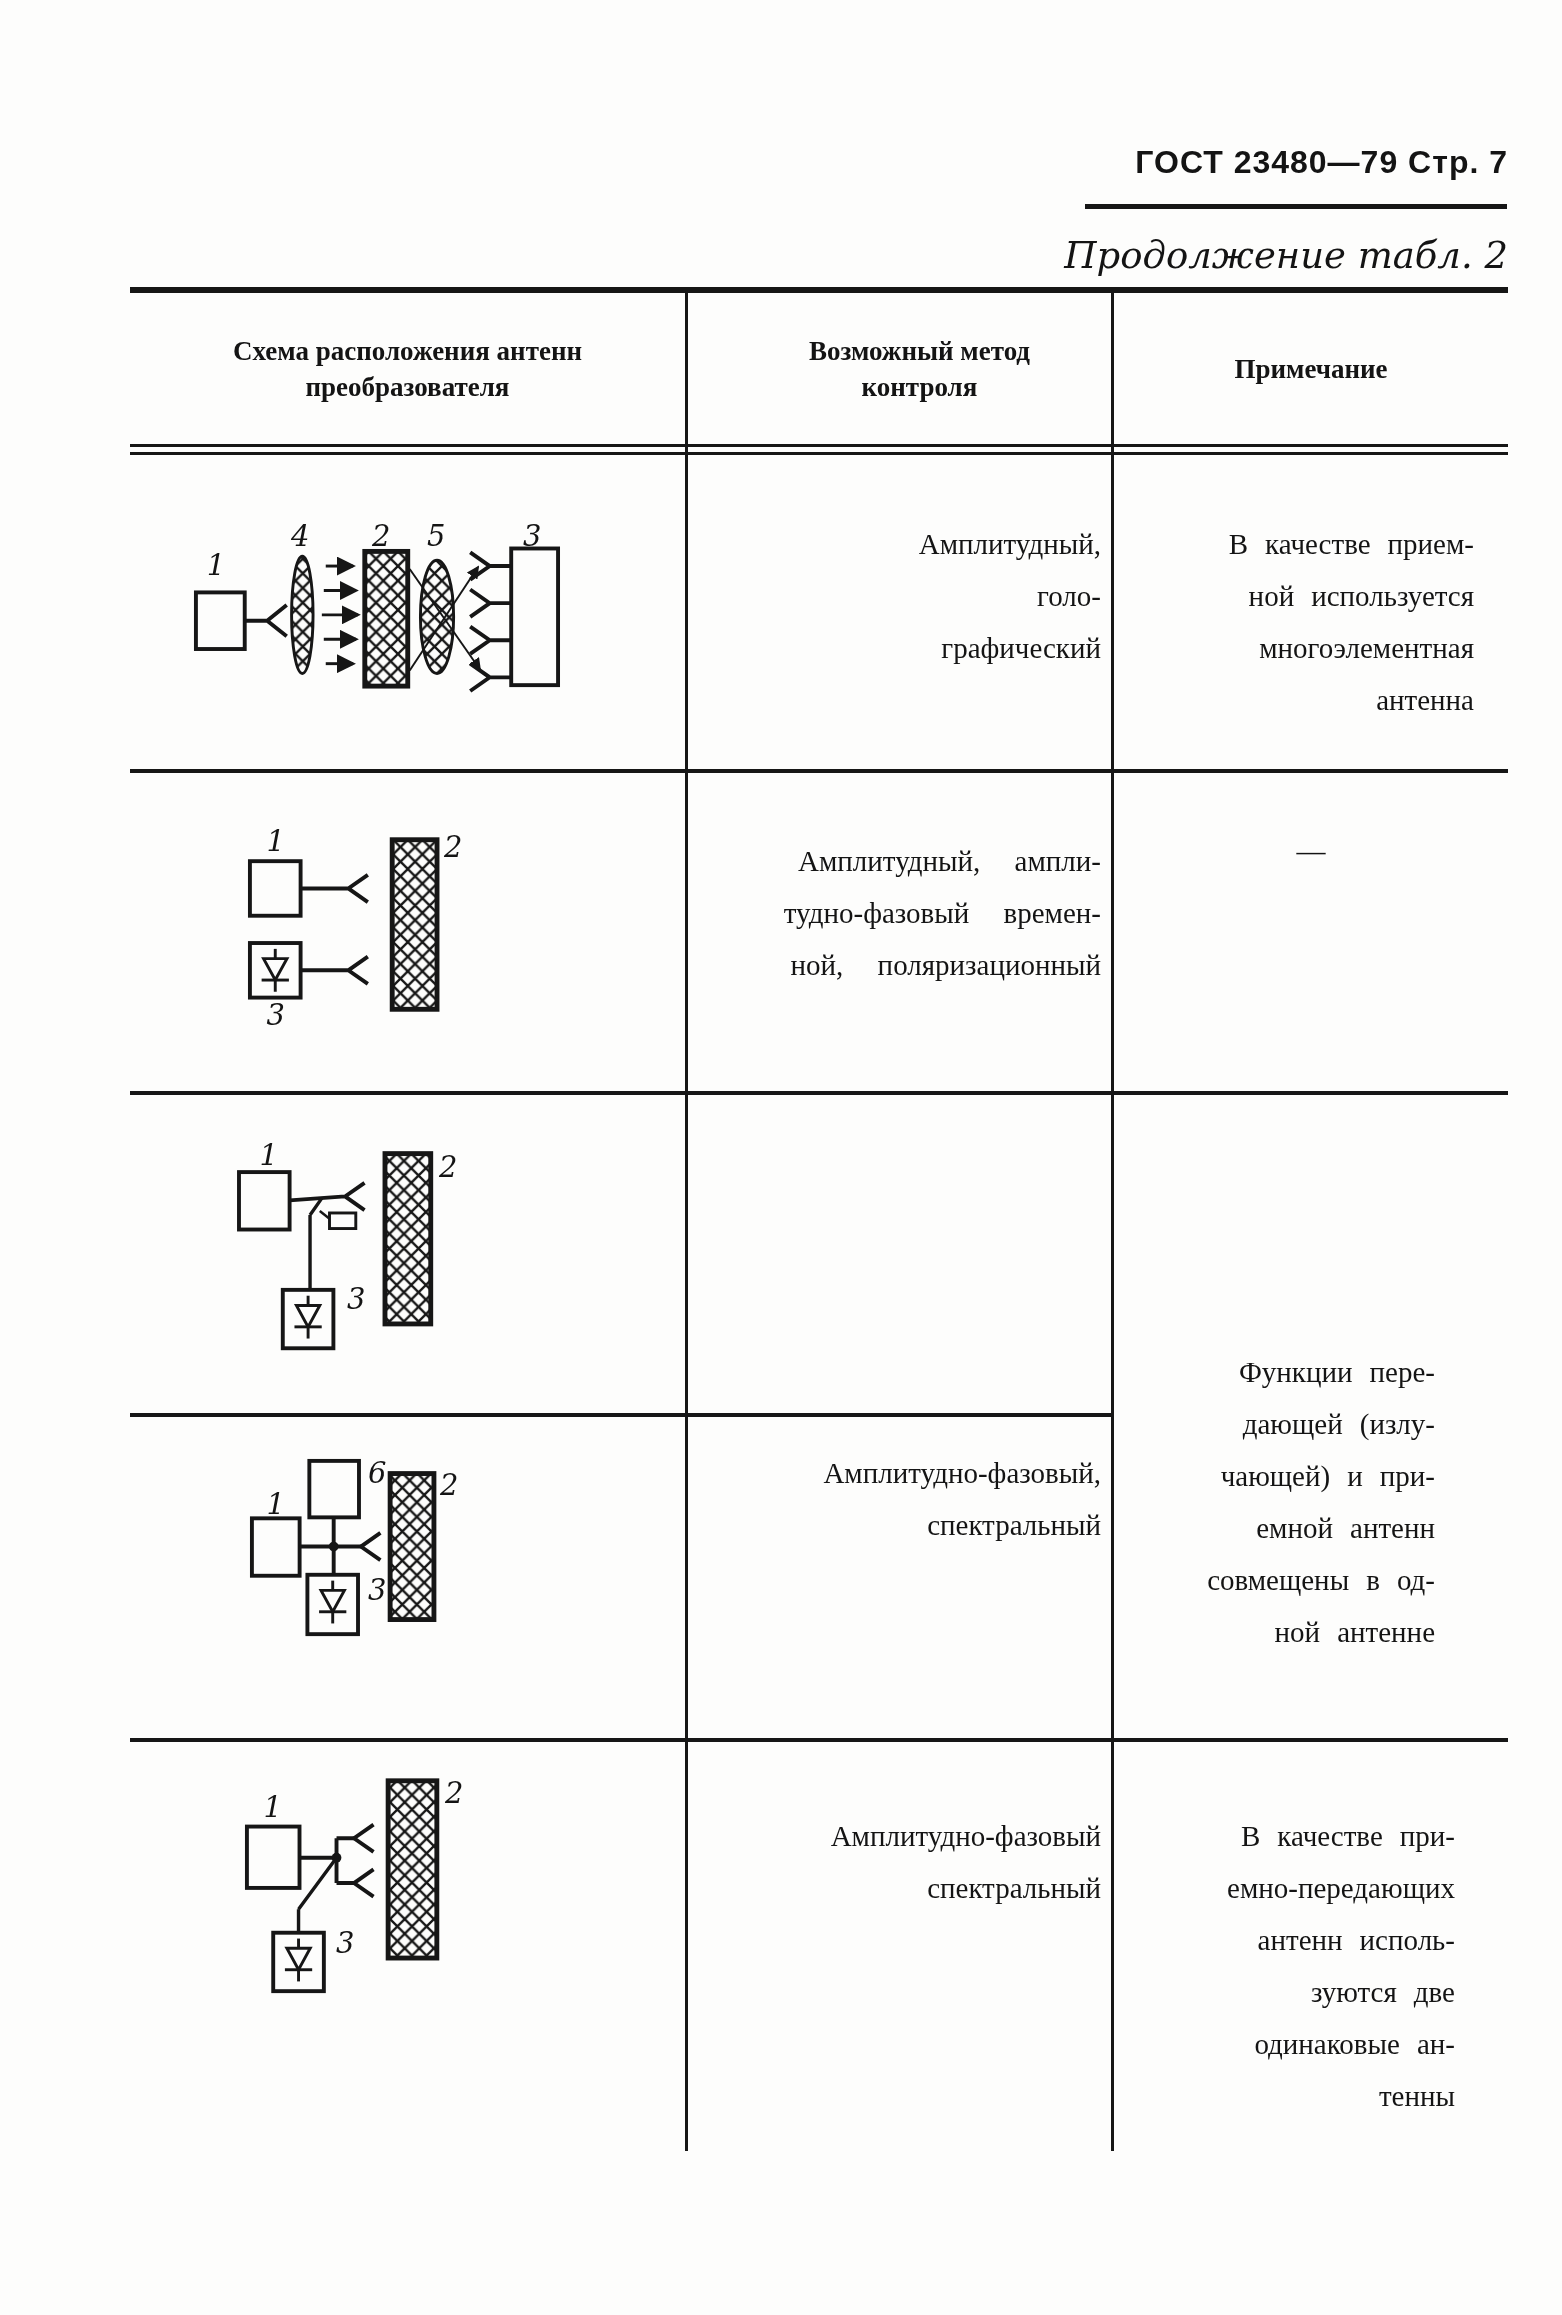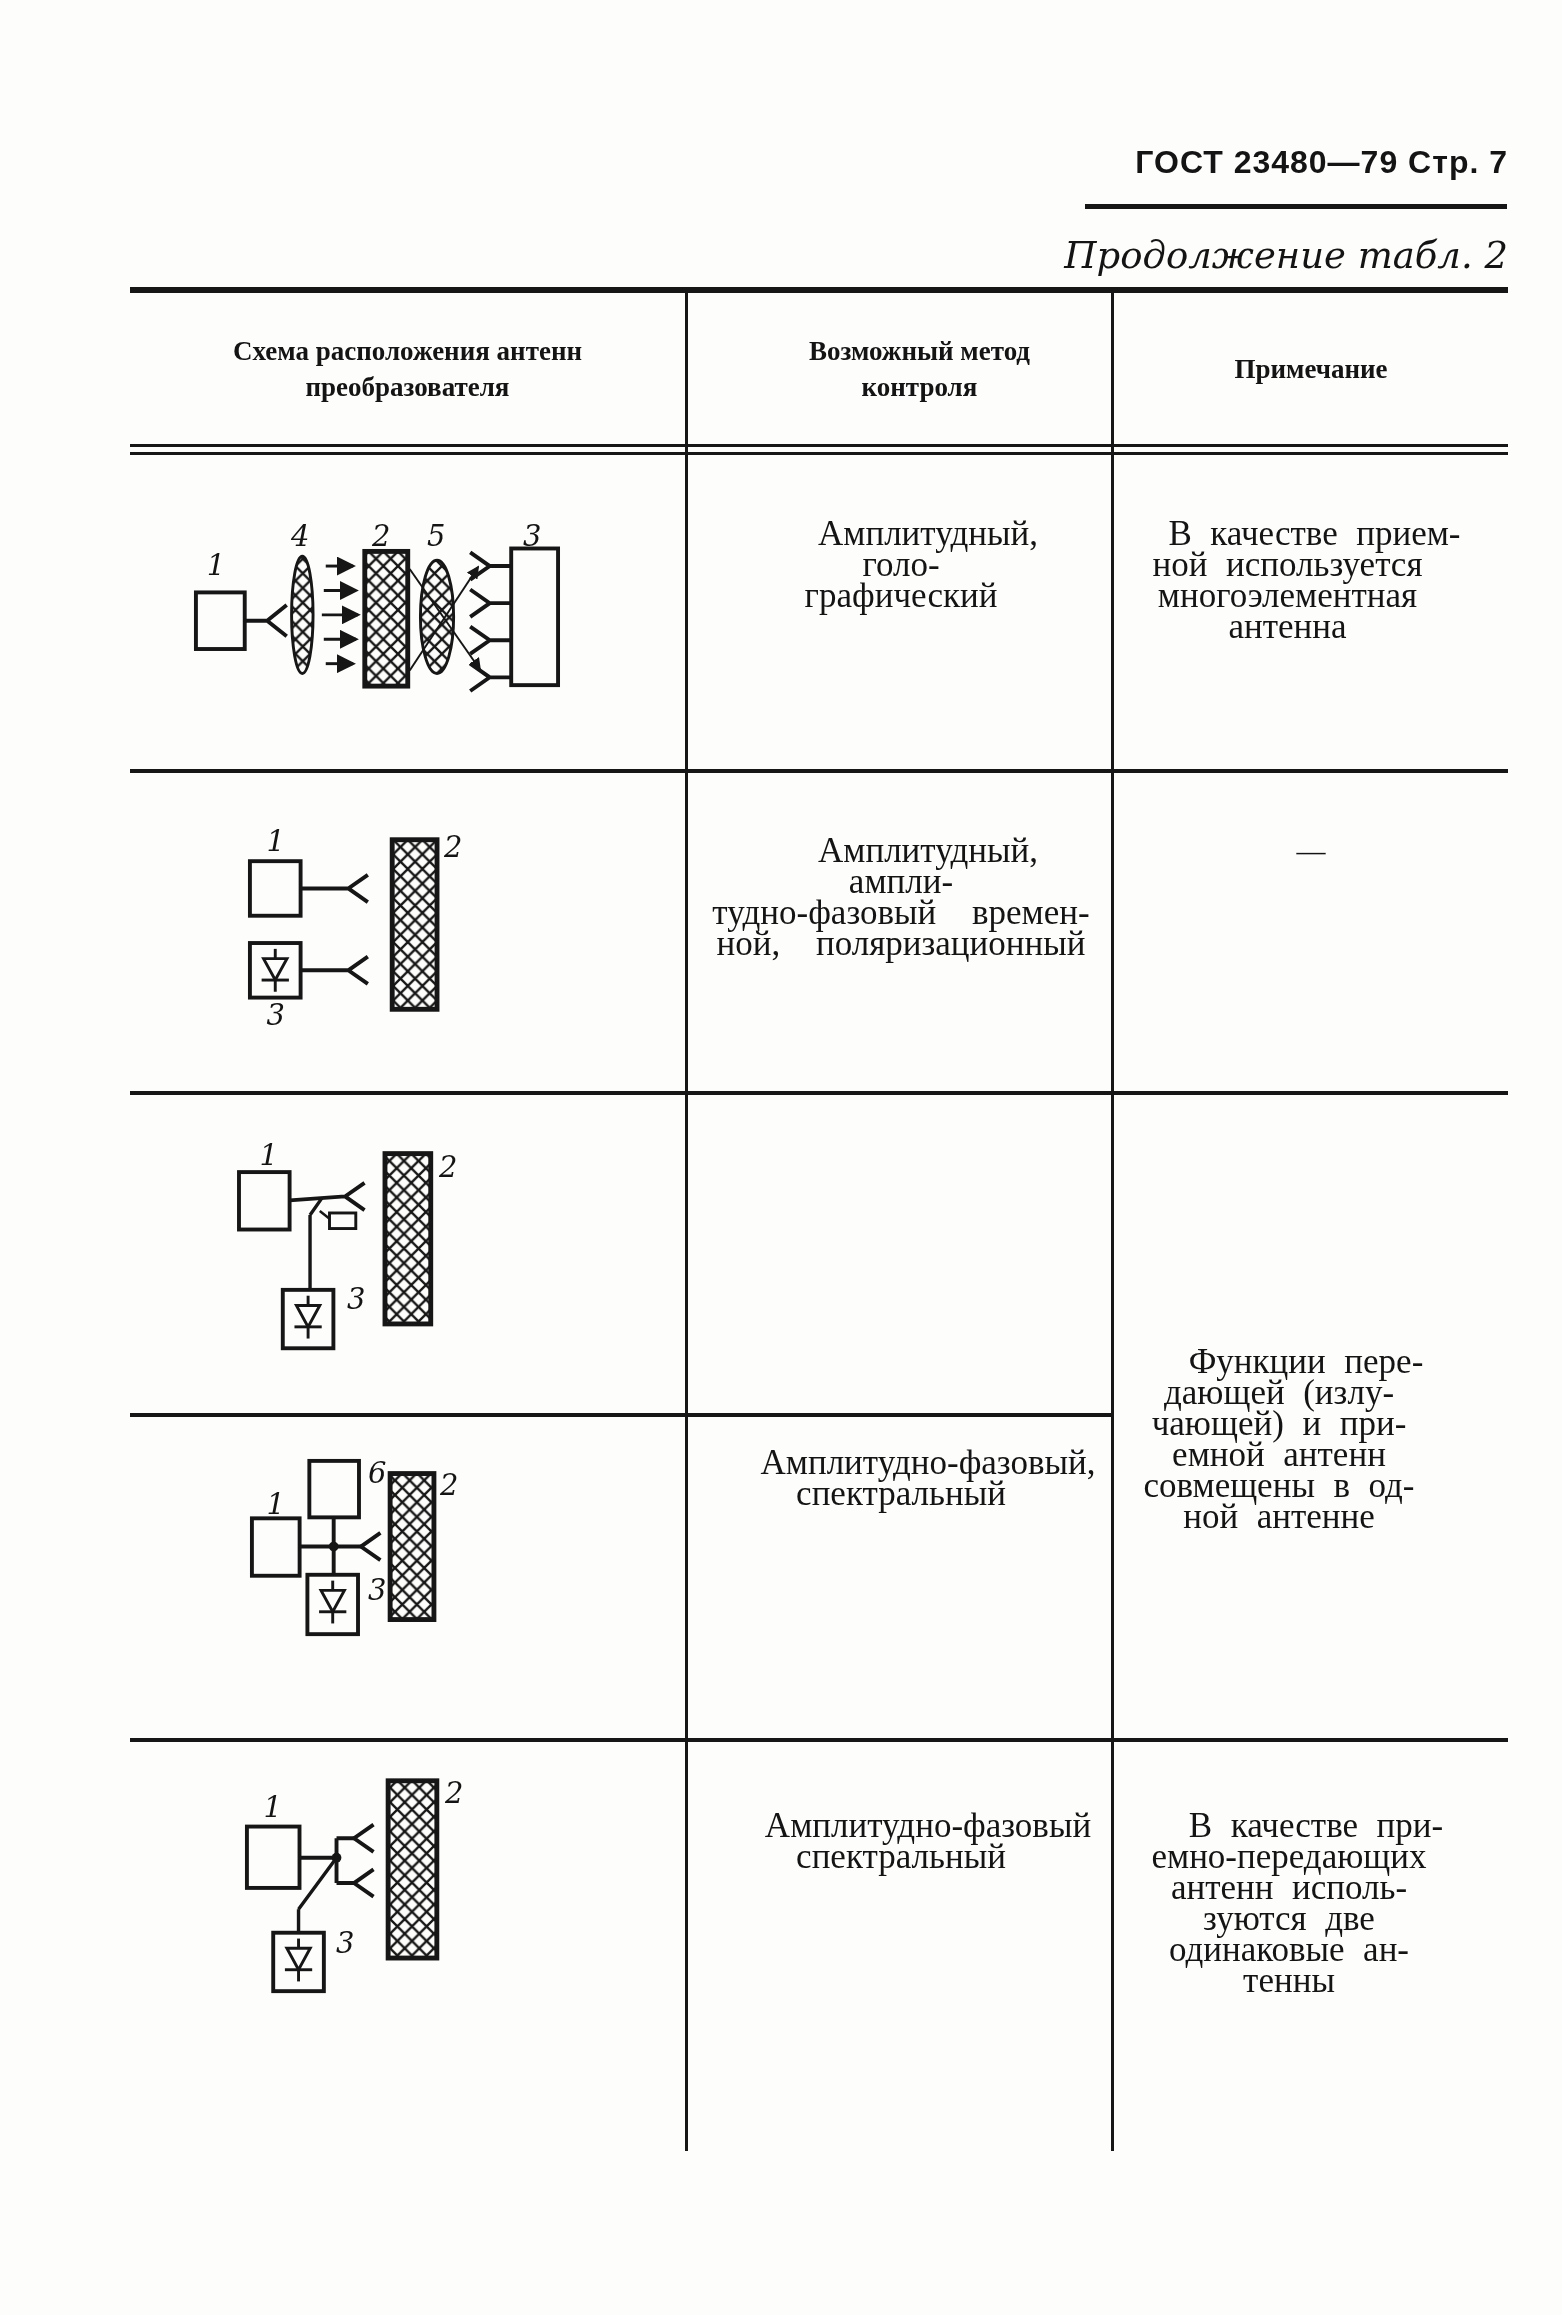--- a/index.html
+++ b/index.html
@@ -21,21 +21,21 @@
     font-family:"DejaVu Serif", serif; white-space:pre;
   }
   .th {
     position:absolute; top:295px; height:148px;
     display:flex; align-items:center; justify-content:center;
     text-align:center; white-space:pre-line;
     font-size:27px; line-height:36px; font-weight:bold;
   }
   .cell {
     position:absolute; white-space:pre-line;
-    font-size:35px; line-height:31px; text-align:center;
+    font-size:29px; line-height:52px; text-align:right;
   }
   .indent { text-indent:54px; }
   .ws-xl { word-spacing:93px; }
   .ws-l  { word-spacing:27px; }
   .ws-m  { word-spacing:9.8px; }
   .dash-cell {
     position:absolute; text-align:center; font-size:29px;
   }
   .diagram { position:absolute; }
   .diagram svg { display:block; }

